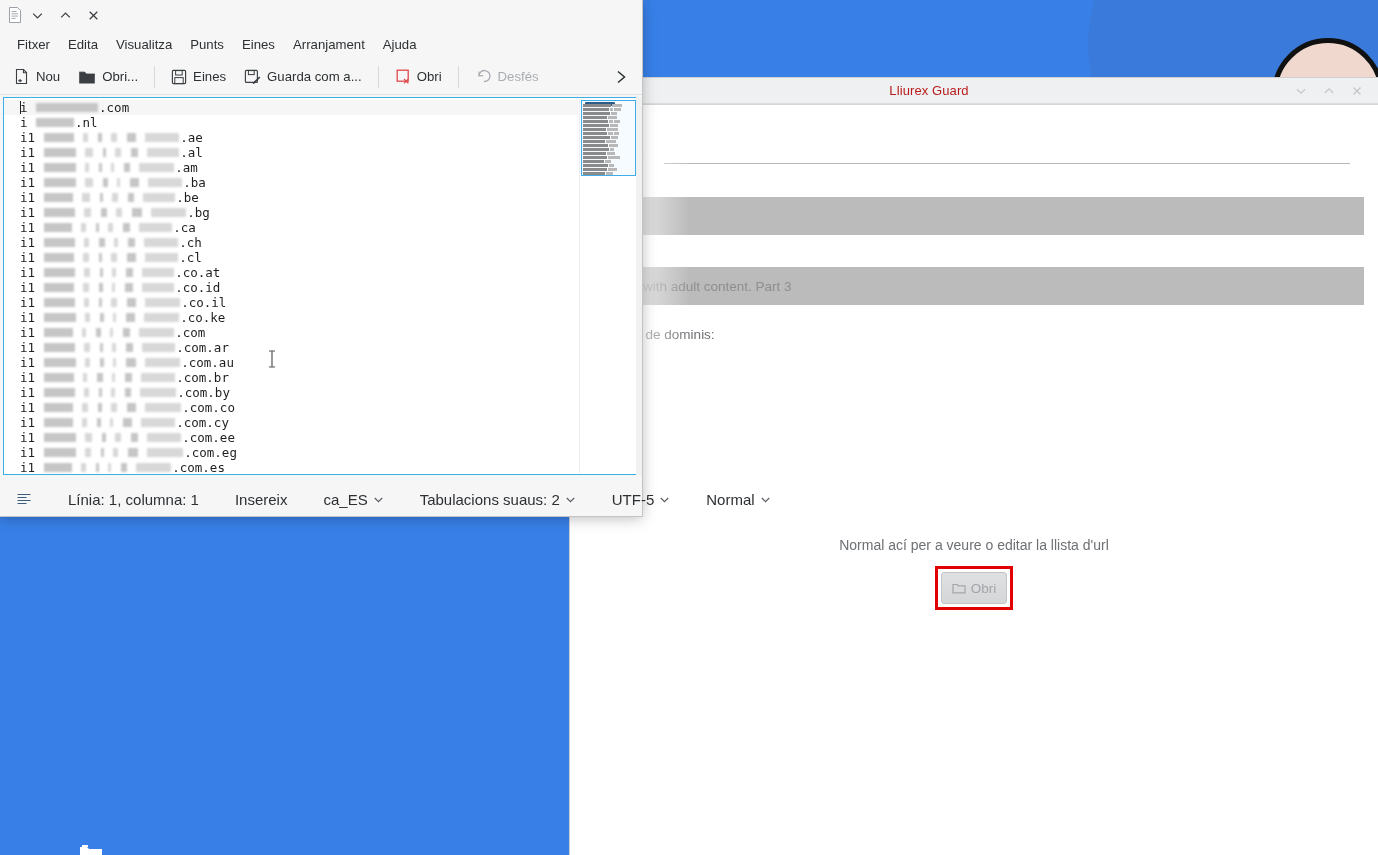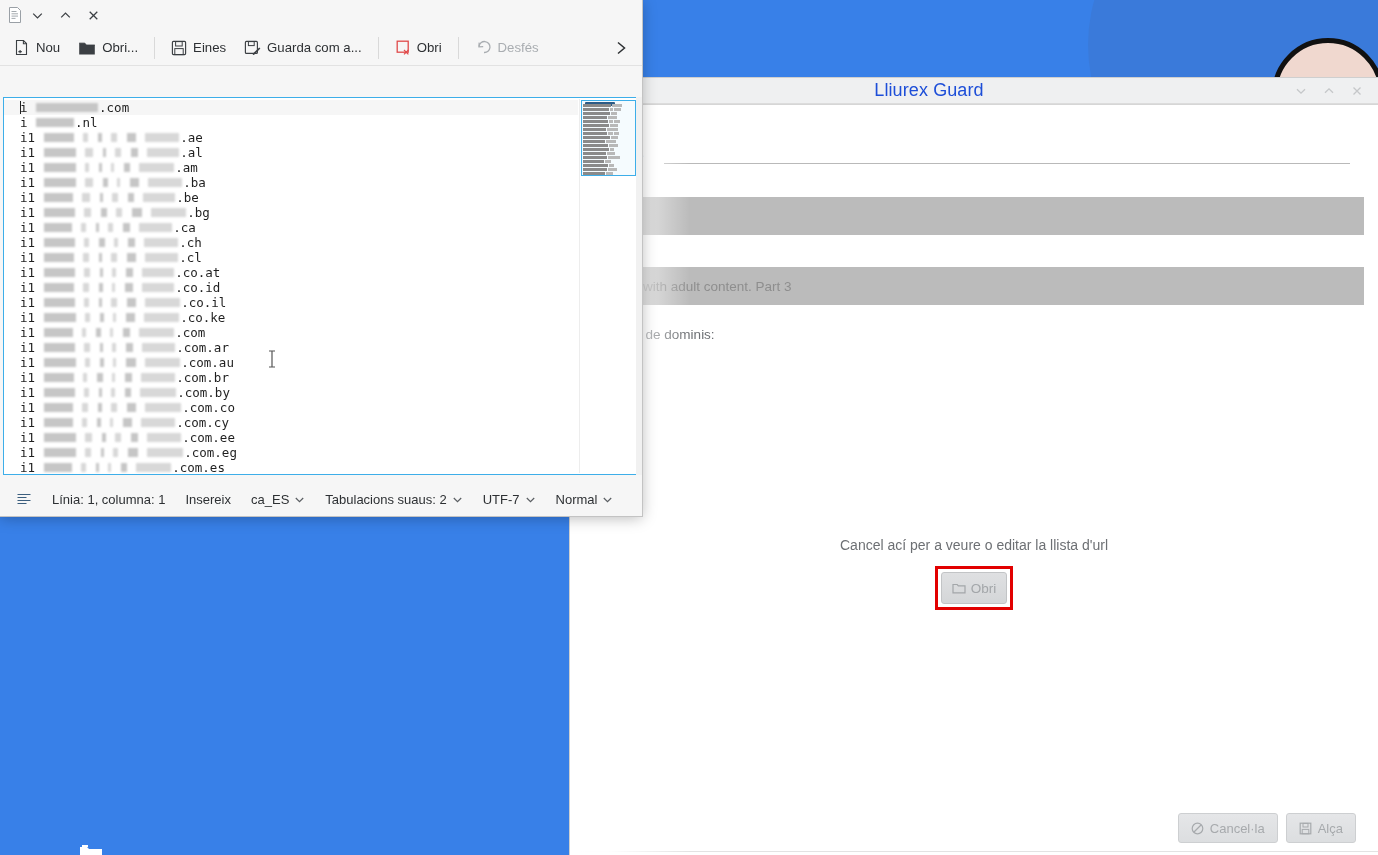--- a/index.html
+++ b/index.html
@@ -56,21 +56,21 @@
   }
   #guard-titlebar {
     height: 26px;
     background: #eff0f1;
     border-bottom: 1px solid #dcdcdc;
     display: flex; align-items: center;
     position: relative;
   }
   #guard-title {
     flex: 1; text-align: center;
-    font-size: 18px; color: #1d4ed8;
+    font-size: 13px; color: #b91c1c;
     letter-spacing: .1px;
   }
   .wctrls { display: flex; gap: 2px; padding-right: 8px; }
   .wctrl {
     width: 26px; height: 22px;
     display: flex; align-items: center; justify-content: center;
   }
   .wctrl svg { display: block; }
 
   #guard-body {
@@ -296,22 +296,22 @@
   }
 
   
   #kwrite-statusbar {
     position: absolute;
     left: 0; bottom: 0; right: 0;
     height: 34px;
     background: #f6f6f6;
     display: flex; align-items: center;
     padding-left: 6px;
-    gap: 0px;
-    font-size: 13px; color: #2d3033;
+    gap: 16px;
+    font-size: 15px; color: #2d3033;
   }
   #kwrite-statusbar .sb-item {
     display: flex; align-items: center; gap: 5px;
     padding: 4px 10px; white-space: nowrap;
   }
   #kwrite-statusbar .sb-item svg { display: block; }
   .sb-caret { color: #5a5e62; }
 
   
   #kwrite-right-edge {
@@ -371,56 +371,34 @@
 
       <div id="guard-label-desc">oció</div>
 
       <div class="guard-field" id="guard-field-desc">
         <span>ages with adult content. Part 3</span>
       </div>
 
       <div id="guard-label-urls">d'url i de dominis:</div>
 
       <div id="guard-open-area">
-        <div id="guard-open-hint">Cancel ací per a veure o editar la llista d'url</div>
+        <div id="guard-open-hint">Normal ací per a veure o editar la llista d'url</div>
         <div id="guard-open-highlight">
           <div id="guard-open-button">
             <span>
               <svg width="14" height="12" viewBox="0 0 14 12">
                 <path d="M1 2.5 h4.2 l1.1 1.3 H13 v7 H1 Z" fill="none" stroke="#a3a6a9" stroke-width="1.2"></path>
               </svg>
             </span>
             <span>Obri</span>
           </div>
         </div>
       </div>
 
 
-      <div id="guard-footer">
-        <div id="guard-footer-rule"></div>
-        <div class="guard-fbtn">
-          <span>
-            <svg width="13" height="13" viewBox="0 0 13 13">
-              <circle cx="6.5" cy="6.5" r="5.3" fill="none" stroke="#a7aaad" stroke-width="1.2"></circle>
-              <path d="M3 10 L10 3" stroke="#a7aaad" stroke-width="1.2"></path>
-            </svg>
-          </span>
-          <span>Cancel·la</span>
-        </div>
-        <div class="guard-fbtn">
-          <span>
-            <svg width="13" height="13" viewBox="0 0 13 13">
-              <rect x="1.2" y="1.2" width="10.6" height="10.6" fill="none" stroke="#a7aaad" stroke-width="1.2"></rect>
-              <rect x="4" y="1.4" width="5" height="3.6" fill="none" stroke="#a7aaad" stroke-width="1"></rect>
-              <rect x="3.2" y="7.4" width="6.6" height="4.4" fill="none" stroke="#a7aaad" stroke-width="1"></rect>
-            </svg>
-          </span>
-          <span>Alça</span>
-        </div>
-      </div>
 
       <div id="guard-fade"></div>
     </div>
   </div>
 
   <div class="window" id="kwrite-window">
 
     <div id="kwrite-titlebar">
       <span id="kwrite-appicon">
         <svg width="18" height="18" viewBox="0 0 18 18">
@@ -440,20 +418,29 @@
             </svg>
         </div>
         <div class="wctrl">
           <svg width="13" height="13" viewBox="0 0 13 13">
               <path d="M2.7 2.7 L10.3 10.3 M10.3 2.7 L2.7 10.3" fill="none" stroke="#3b3f43" stroke-width="1.25"></path>
             </svg>
         </div>
       </div>
     </div>
 
+    <div id="kwrite-menubar">
+      <div class="mi">Fitxer</div>
+      <div class="mi">Edita</div>
+      <div class="mi">Visualitza</div>
+      <div class="mi">Punts</div>
+      <div class="mi">Eines</div>
+      <div class="mi">Arranjament</div>
+      <div class="mi">Ajuda</div>
+    </div>
 
     <div id="kwrite-toolbar">
 
       <div class="tb-item">
         <span>
           <svg width="16" height="17" viewBox="0 0 16 17">
             <path d="M2.5 1.5 h7 l3 3 v11 h-10 Z" fill="none" stroke="#3b3f43" stroke-width="1.1"></path>
             <path d="M9.4 1.6 v3.1 h3.0" fill="none" stroke="#3b3f43" stroke-width="1.1"></path>
             <path d="M4.4 12.6 h3.4 M6.1 10.9 v3.4" stroke="#3b3f43" stroke-width="1.1"></path>
           </svg>
@@ -667,21 +654,21 @@
       </div>
       <div class="sb-item">
         <span>Tabulacions suaus: 2</span>
         <span class="sb-caret">
           <svg width="11" height="11" viewBox="0 0 11 11">
               <path d="M1.8 4 L5.5 7.7 L9.2 4" fill="none" stroke="#5a5e62" stroke-width="1.2"></path>
             </svg>
         </span>
       </div>
       <div class="sb-item">
-        <span>UTF-7</span>
+        <span>UTF-5</span>
         <span class="sb-caret">
           <svg width="11" height="11" viewBox="0 0 11 11">
               <path d="M1.8 4 L5.5 7.7 L9.2 4" fill="none" stroke="#5a5e62" stroke-width="1.2"></path>
             </svg>
         </span>
       </div>
       <div class="sb-item">
         <span>Normal</span>
         <span class="sb-caret">
           <svg width="11" height="11" viewBox="0 0 11 11">

